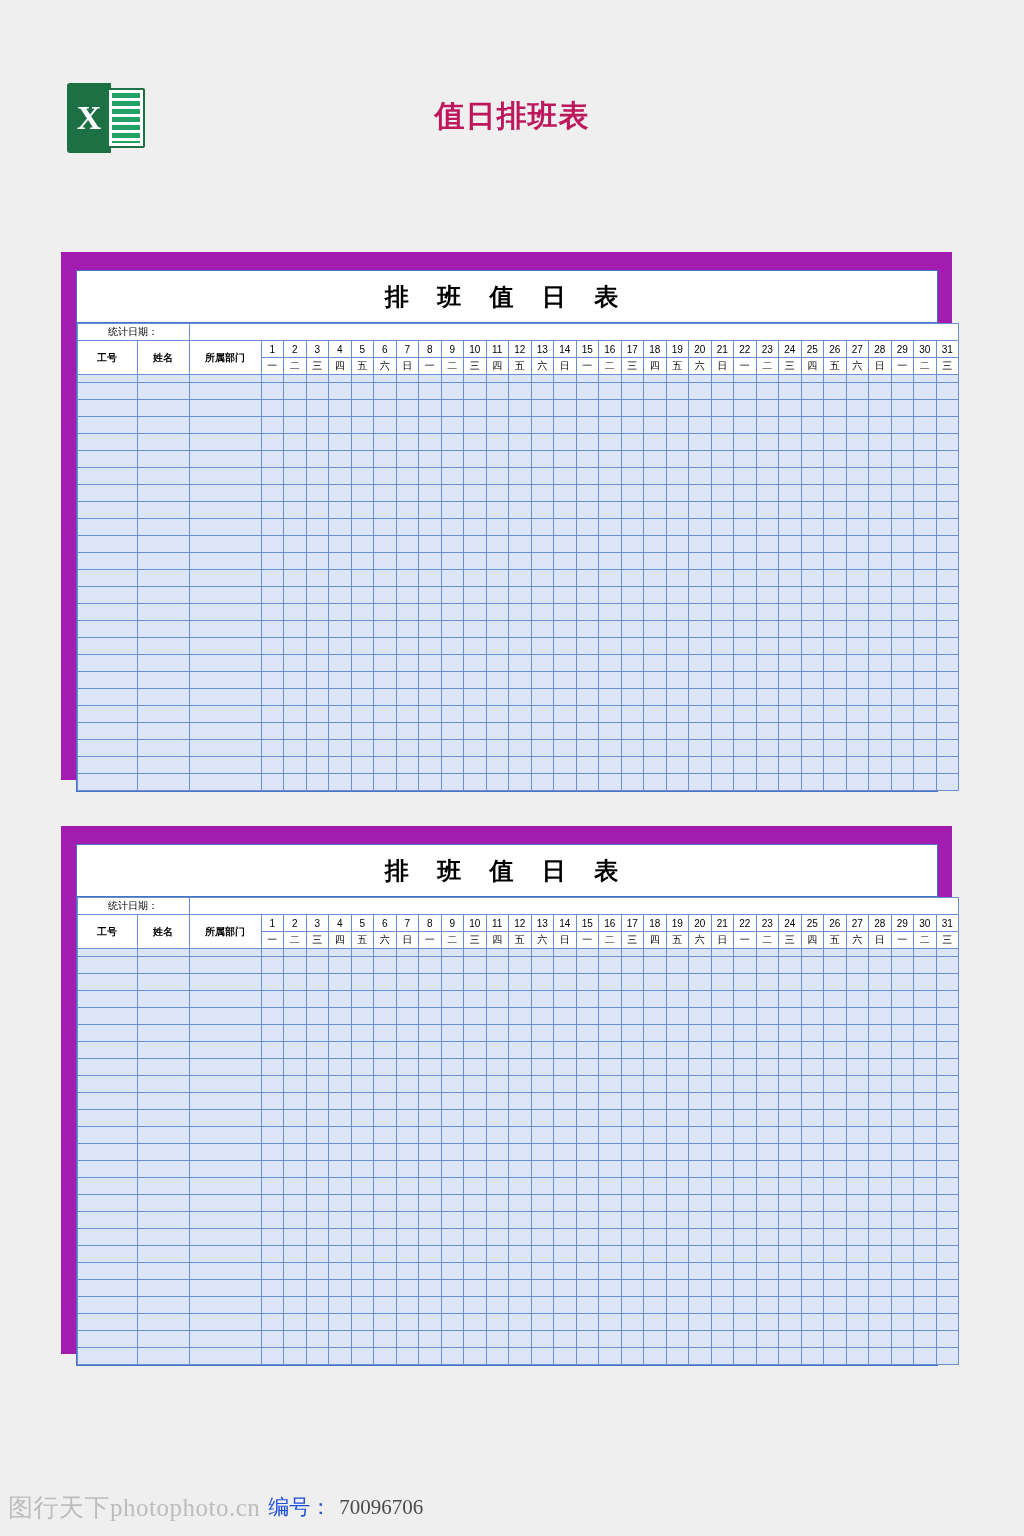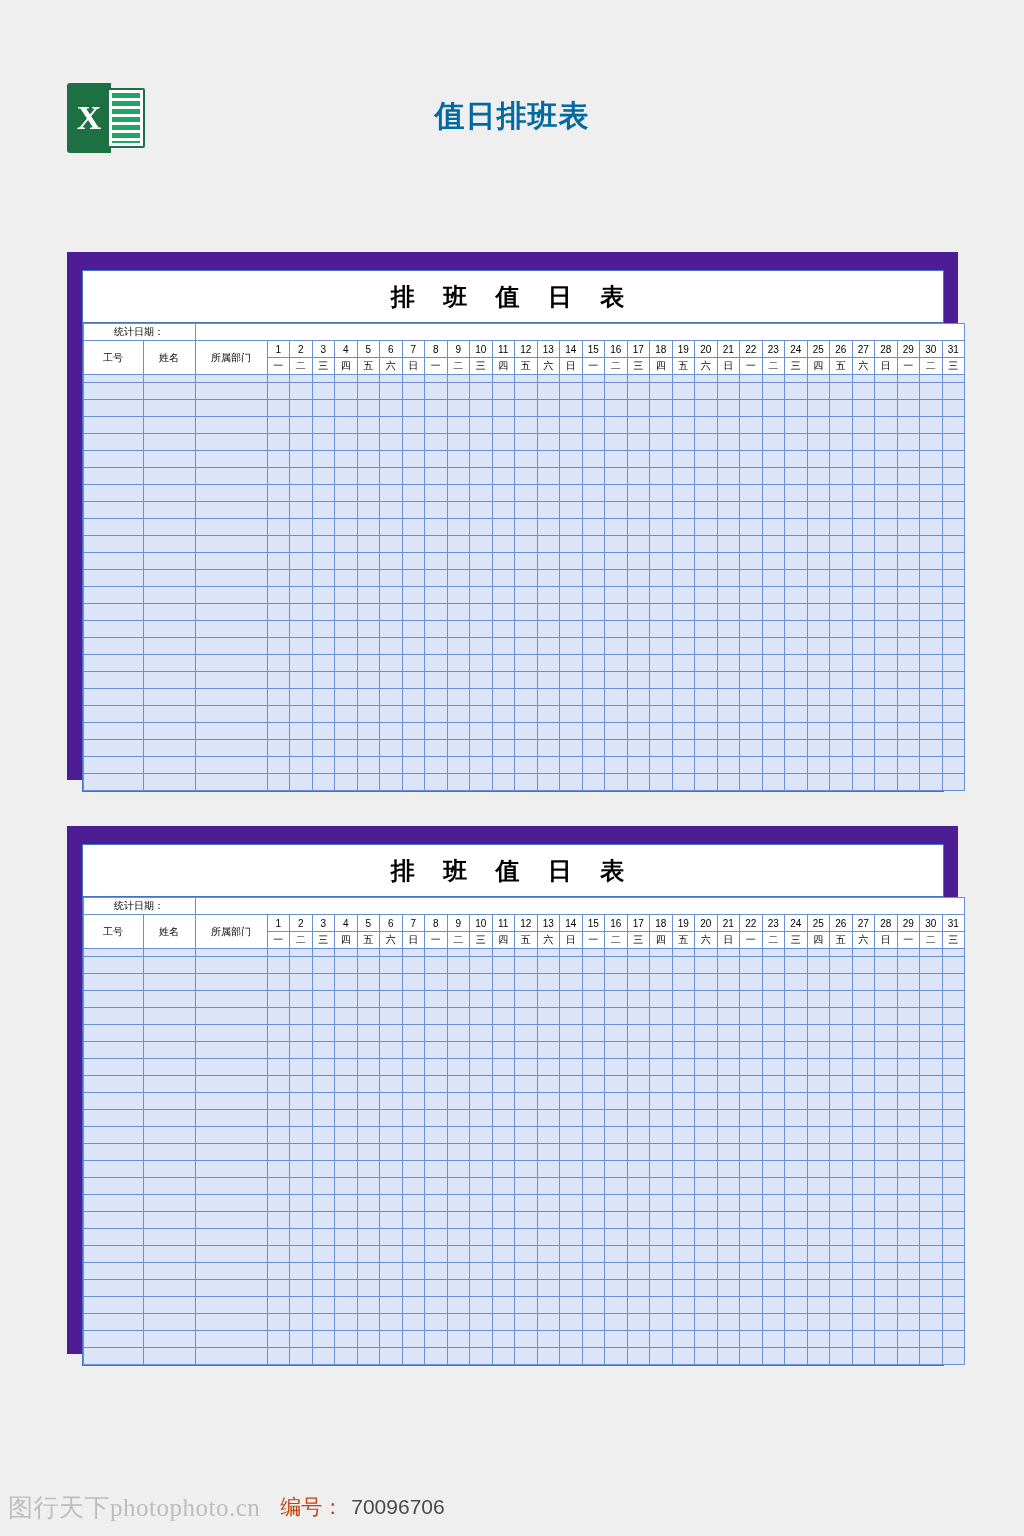--- a/index.html
+++ b/index.html
@@ -51,40 +51,40 @@
   }
   .xls-logo .right-block .grid {
     position: absolute;
     left: 3px; top: 3px; right: 3px; bottom: 3px;
     background:
       repeating-linear-gradient(to bottom, #21a366 0 5px, #ffffff 5px 8px),
       #21a366;
   }
   .doc-title {
     text-align: center;
-    color: #0369a1;
+    color: #be185d;
     font-size: 30px;
     font-weight: bold;
     padding-top: 96px;
     letter-spacing: 1px;
   }
   .doc-subtitle {
     text-align: center;
     color: #3a3a3a;
     font-size: 20px;
     padding-top: 22px;
     letter-spacing: 0.5px;
   }
 
   
   .sheet {
     position: absolute;
-    left: 67px;
+    left: 61px;
     width: 891px;
-    background: #4c1d95;
+    background: #a21caf;
     padding: 18px 0 18px 0;
     box-sizing: border-box;
   }
   #sheet-1 { top: 252px; height: 528px; }
   #sheet-2 { top: 826px; height: 528px; }
 
   .sheet-inner {
     width: 862px;
     margin: 0 auto;
     border: 1px solid #4472c4;
@@ -124,21 +124,21 @@
     background: #ffffff;
     border-left: none;
     margin-left: 48px;
   }
   td.stat-blank {
     background: #ffffff;
   }
   td.hdr {
     background: #ffffff;
     font-size: 12px;
-    font-weight: normal;
+    font-weight: bold;
     height: 38px;
   }
   td.daynum, td.dayname {
     background: #ffffff;
     font-size: 10.5px;
     height: 19px;
   }
   td.cell {
     background: #dce5f7;
     height: 17px;
@@ -167,25 +167,25 @@
   .wm-text {
     font-family: "Liberation Serif", serif;
     font-size: 25px;
     color: #bdbdbd;
     letter-spacing: 0.5px;
     text-align: right;
   }
   .wm-code {
     font-family: "Liberation Sans", sans-serif;
     font-size: 21px;
-    color: #c2410c;
-    margin-left: 20px;
+    color: #1d4ed8;
+    margin-left: 8px;
   }
   .wm-num {
-    font-family: Liberation Sans, sans-serif;
+    font-family: Liberation Serif, serif;
     font-size: 21px;
     color: #4a4a4a;
     margin-left: 8px;
   }
 </style>
 </head>
 <body>
 
 <div class="page-header">
   <div class="xls-logo">

